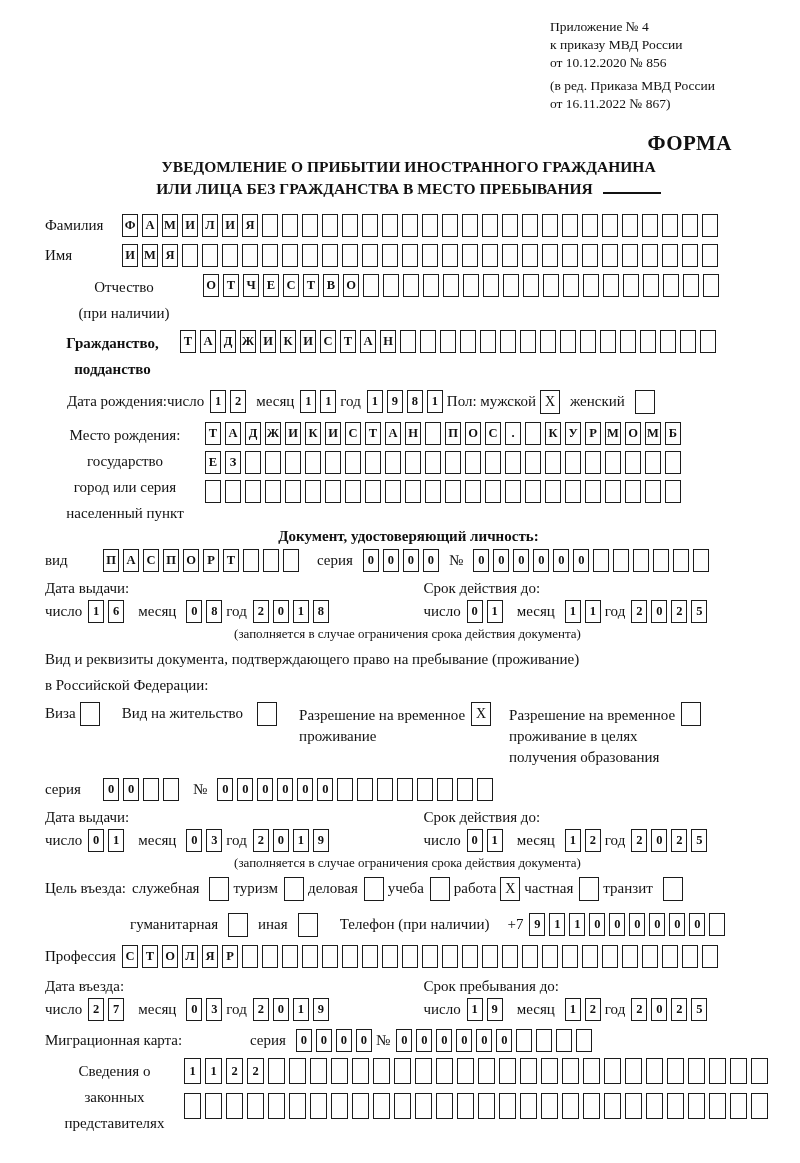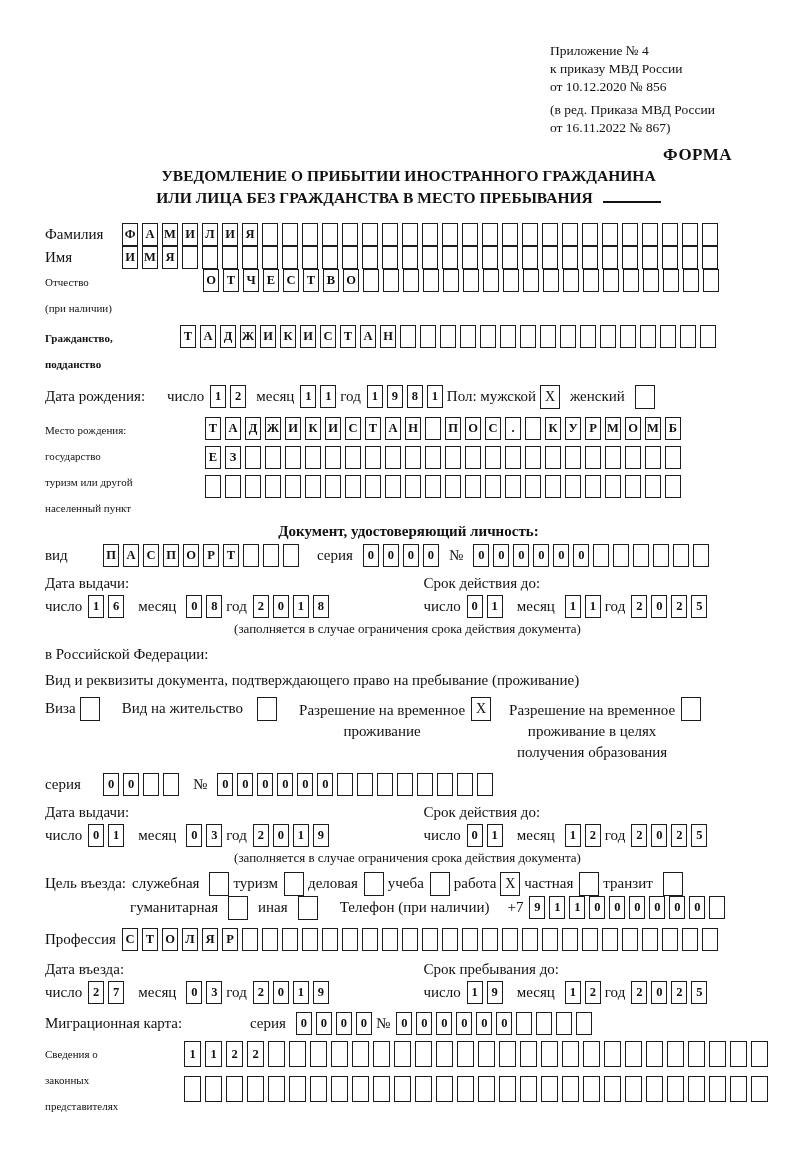--- a/index.html
+++ b/index.html
@@ -1,53 +1,53 @@
 <!DOCTYPE html>
 <html><head>
 <meta charset="utf-8">
 <style>
   html,body{margin:0;padding:0;background:#e8e8e8;}
   .page{
     width:800px;height:1163px;background:#ffffff;color:#111;
     font-family:"Liberation Serif","DejaVu Serif",serif;
     position:relative;box-sizing:border-box;
-    padding:42px 28px 10px 45px;overflow:hidden;
+    padding:18px 28px 10px 45px;overflow:hidden;
   }
   .hdr-wrap{display:flex;justify-content:flex-end;padding-right:22px;}
   .hdr-block{width:200px;font-size:13.5px;line-height:18px;}
   .hdr-block .gap{height:5px;}
-  .forma{display:flex;justify-content:flex-end;padding-right:40px;margin-top:8px;
-         font-weight:bold;font-size:17px;letter-spacing:.5px;}
+  .forma{display:flex;justify-content:flex-end;padding-right:40px;margin-top:18px;
+         font-weight:bold;font-size:21px;letter-spacing:.5px;}
   .title{text-align:center;font-weight:bold;font-size:15.5px;line-height:22px;}
   .blank-line{display:inline-block;width:58px;border-bottom:2px solid #111;height:13px;margin-left:10px;}
   .sec-head{margin-top:22px;font-weight:bold;font-size:14.6px;text-align:center;white-space:nowrap;}
-  .row{display:flex;align-items:flex-start;}
+  .row{display:flex;align-items:flex-start;margin-top:7px;}
   .lbl{font-size:15px;padding-top:3px;white-space:nowrap;}
-  .lbl2{font-size:11px;line-height:26px;white-space:nowrap;}
+  .lbl2{font-size:15px;line-height:26px;white-space:nowrap;text-align:center;}
   .boxrow{display:flex;flex-wrap:nowrap;}
   .cell{
     box-sizing:content-box;width:14px;height:21px;border:1.5px solid #1c1c1c;margin-right:4px;
     display:inline-flex;align-items:center;justify-content:center;
     font-size:12.5px;font-weight:bold;flex:0 0 auto;background:#fff;
   }
   .cell.big{width:15px;height:24px;}
   .checkbox{
     box-sizing:content-box;width:18px;height:22px;border:1.6px solid #1c1c1c;margin:0 4px;
     display:inline-flex;align-items:center;justify-content:center;font-size:14px;font-weight:normal;
     flex:0 0 auto;background:#fff;
   }
   .w-lab{display:inline-block;padding-top:3px;font-size:15px;white-space:nowrap;}
   .ml6{margin-left:6px;}.ml10{margin-left:10px;}.ml14{margin-left:14px;}.ml18{margin-left:18px;}
   .datecols{display:flex;margin-top:8px;}
   .datecol{width:352px;}
   .datecol .dc-head{text-align:left;font-size:15px;margin-bottom:3px;}
   .dc-line{display:flex;align-items:flex-start;}
   .note{font-size:13px;text-align:center;padding-right:2px;margin-top:3px;}
   .chk-group{display:flex;align-items:flex-start;}
-  .chk-label-multi{font-size:15px;text-align:center;line-height:21px;padding-top:3px;}
+  .chk-label-multi{font-size:15px;text-align:left;line-height:21px;padding-top:3px;}
   .center-bold{font-weight:bold;font-size:15px;text-align:center;margin-top:6px;}
 </style>
 </head>
 <body>
 
 <div class="page">
 
   <div class="hdr-wrap">
     <div class="hdr-block">
       <div>Приложение № 4</div>
@@ -205,21 +205,21 @@
         <span class="cell"></span>
         <span class="cell"></span>
         <span class="cell"></span>
         <span class="cell"></span>
         <span class="cell"></span>
         <span class="cell"></span>
       </div>
   </div>
 
   <div class="row" style="margin-top:8px;">
-    <span class="lbl" style="width:122px;">Дата рождения:</span>
+    <span class="lbl" style="width:122px;text-align:right;">Дата рождения:</span>
     <span class="w-lab">число</span>
     <div class="boxrow ml6">
         <span class="cell">1</span>
         <span class="cell">2</span>
       </div>
     <span class="w-lab ml6">месяц</span>
     <div class="boxrow ml6">
         <span class="cell">1</span>
         <span class="cell">1</span>
       </div>
@@ -233,21 +233,21 @@
     <span class="w-lab">Пол: мужской</span>
     <span class="checkbox">X</span>
     <span class="w-lab ml6">женский</span>
     <span class="checkbox ml10"></span>
   </div>
 
   <div class="row" style="margin-top:8px;">
     <div style="width:160px;">
       <div class="lbl2">Место рождения:</div>
       <div class="lbl2">государство</div>
-      <div class="lbl2">туризм или другой</div>
+      <div class="lbl2">город или серия</div>
       <div class="lbl2">населенный пункт</div>
     </div>
     <div>
       <div class="boxrow" style="margin-bottom:6px;">
           <span class="cell">Т</span>
           <span class="cell">А</span>
           <span class="cell">Д</span>
           <span class="cell">Ж</span>
           <span class="cell">И</span>
           <span class="cell">К</span>
@@ -406,22 +406,22 @@
             <span class="cell">2</span>
             <span class="cell">0</span>
             <span class="cell">2</span>
             <span class="cell">5</span>
           </div>
       </div>
     </div>
   </div>
   <div class="note">(заполняется в случае ограничения срока действия документа)</div>
 
+  <div class="lbl" style="margin-top:6px;">Вид и реквизиты документа, подтверждающего право на пребывание (проживание)</div>
   <div class="lbl" style="margin-top:6px;">в Российской Федерации:</div>
-  <div class="lbl" style="margin-top:6px;">Вид и реквизиты документа, подтверждающего право на пребывание (проживание)</div>
 
   <div class="row" style="margin-top:8px;">
     <div class="chk-group">
       <span class="w-lab">Виза</span>
       <span class="checkbox"></span>
     </div>
     <div class="chk-group ml18">
       <span class="w-lab">Вид на жительство</span>
       <span class="checkbox ml14"></span>
     </div>
@@ -528,21 +528,21 @@
     <span class="w-lab">учеба</span>
     <span class="checkbox ml6"></span>
     <span class="w-lab">работа</span>
     <span class="checkbox">X</span>
     <span class="w-lab">частная</span>
     <span class="checkbox ml6"></span>
     <span class="w-lab">транзит</span>
     <span class="checkbox ml10"></span>
   </div>
 
-  <div class="row" style="margin-top:0;padding-left:85px;">
+  <div class="row" style="margin-top:12px;padding-left:85px;">
     <span class="w-lab">гуманитарная</span>
     <span class="checkbox ml10"></span>
     <span class="w-lab ml6">иная</span>
     <span class="checkbox ml10"></span>
     <span class="w-lab ml18">Телефон (при наличии)</span>
     <span class="w-lab ml18">+7</span>
     <div class="boxrow ml6">
         <span class="cell">9</span>
         <span class="cell">1</span>
         <span class="cell">1</span>

